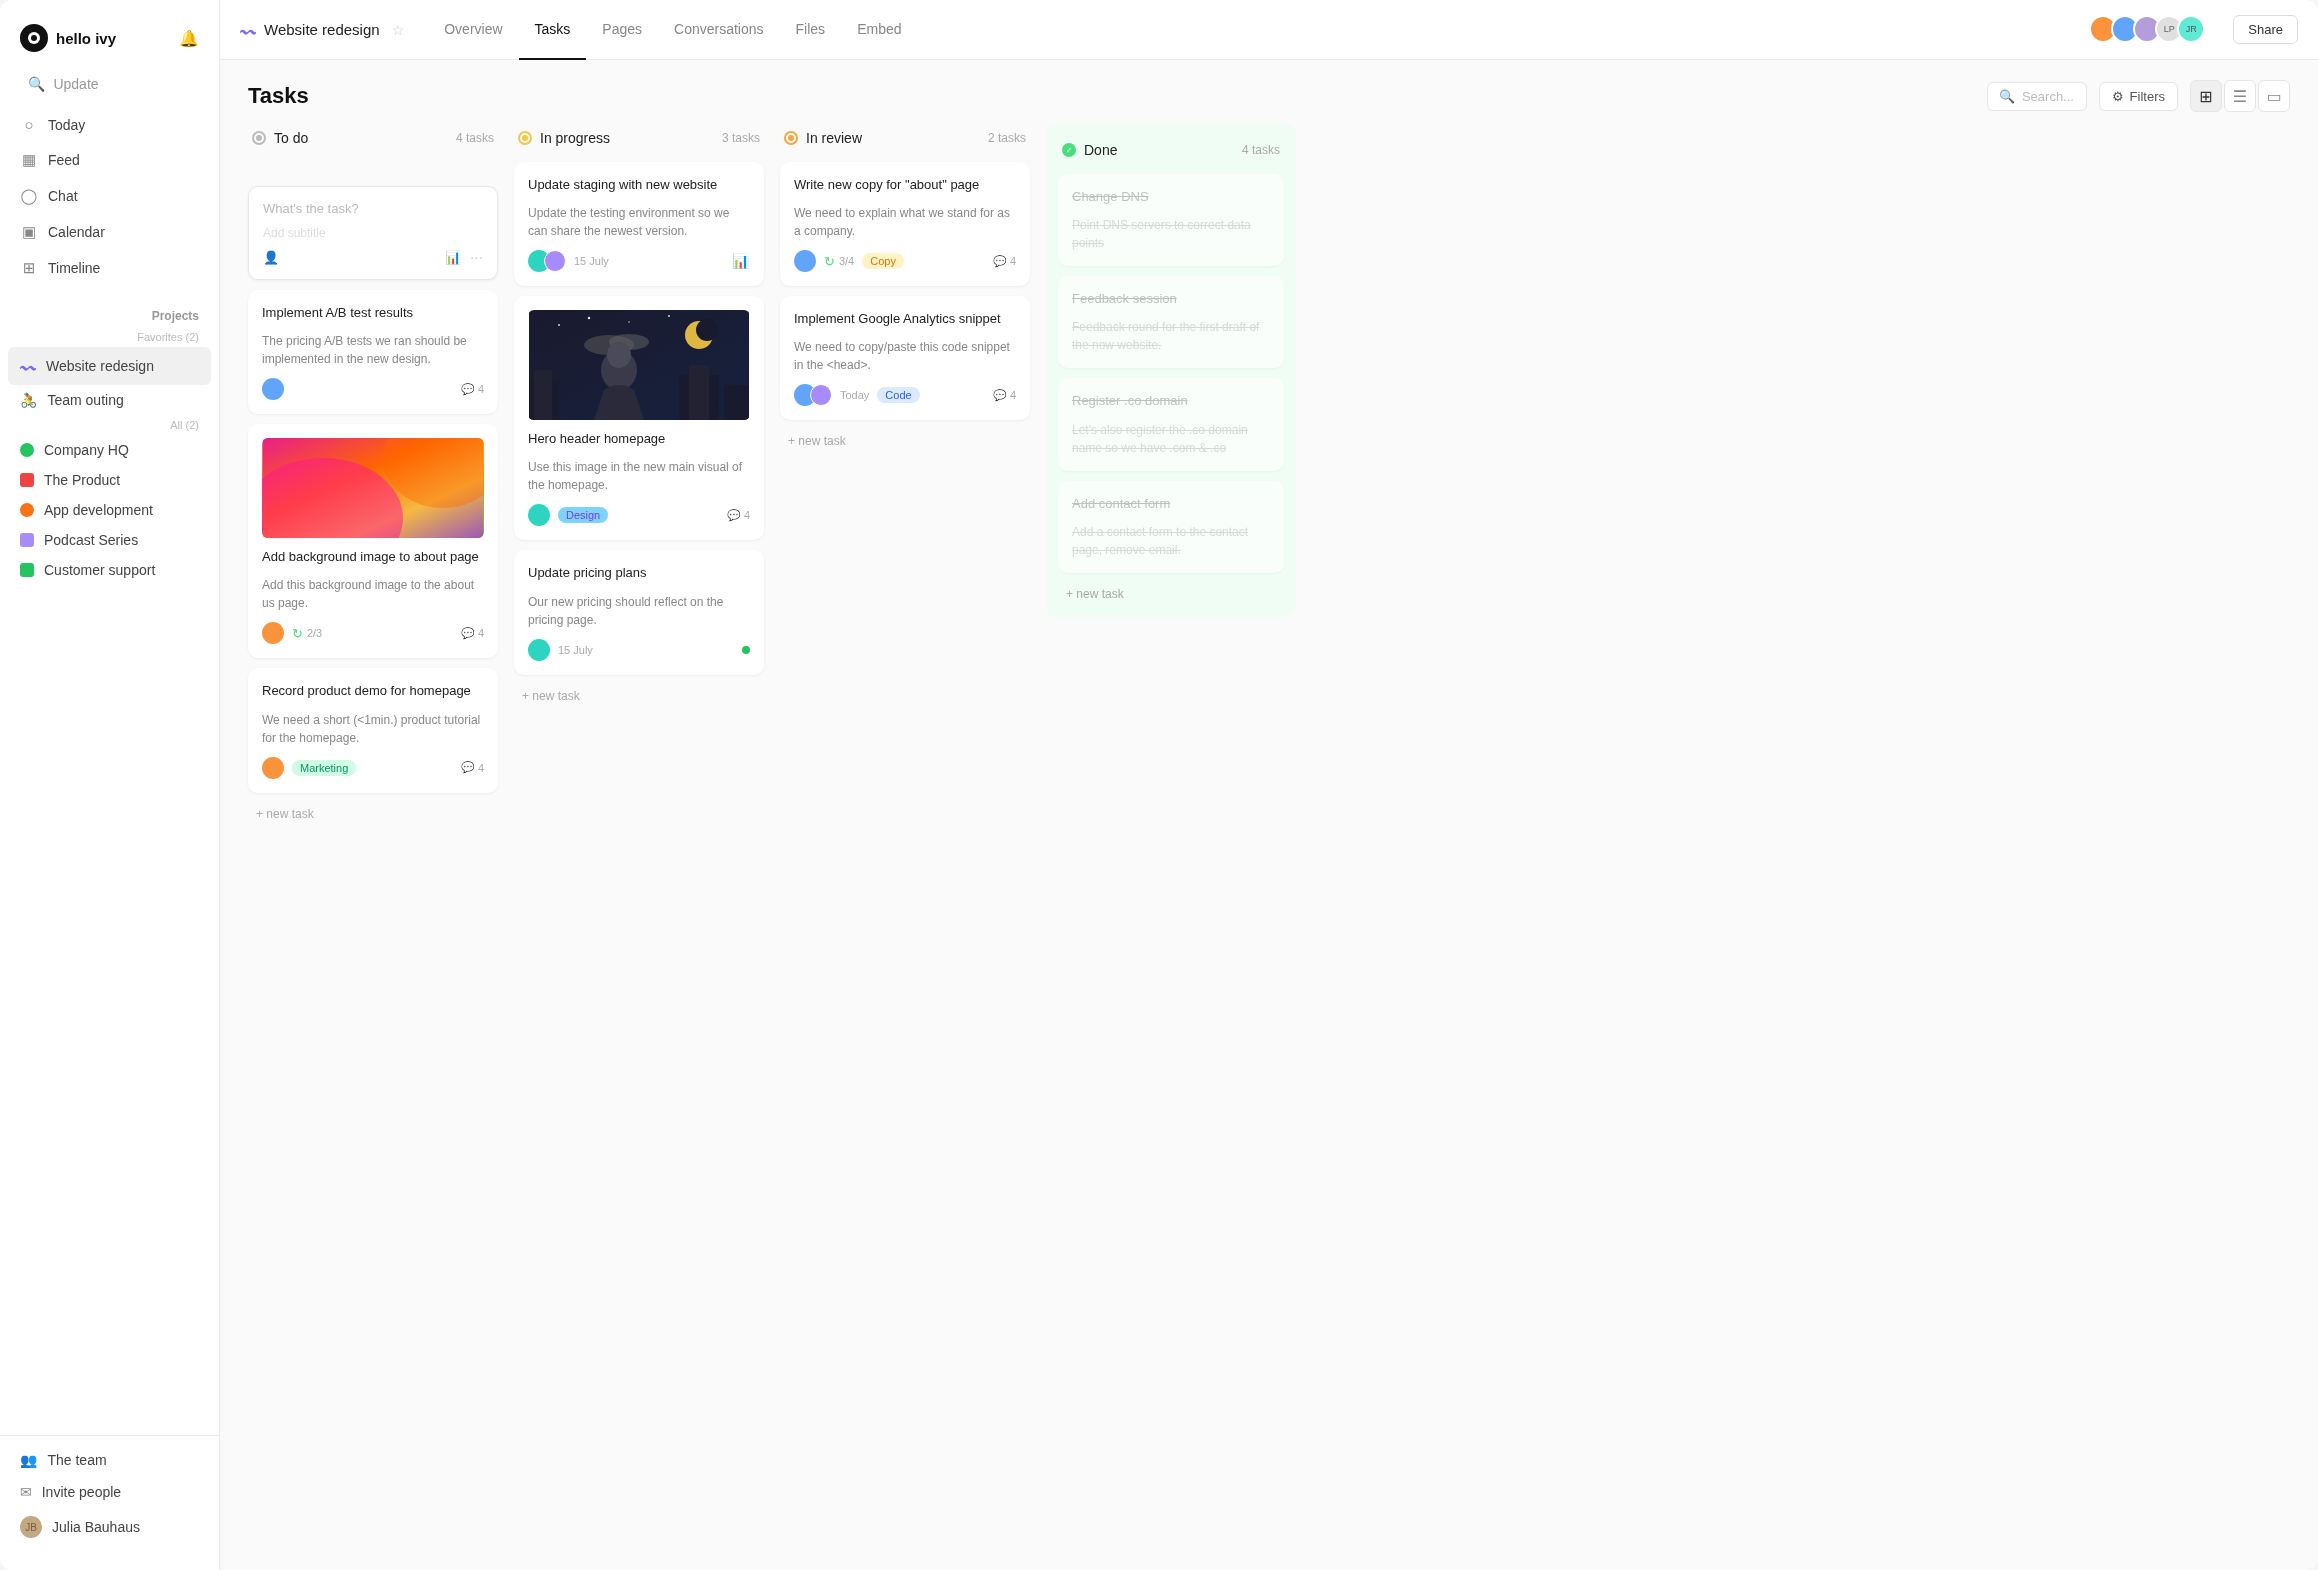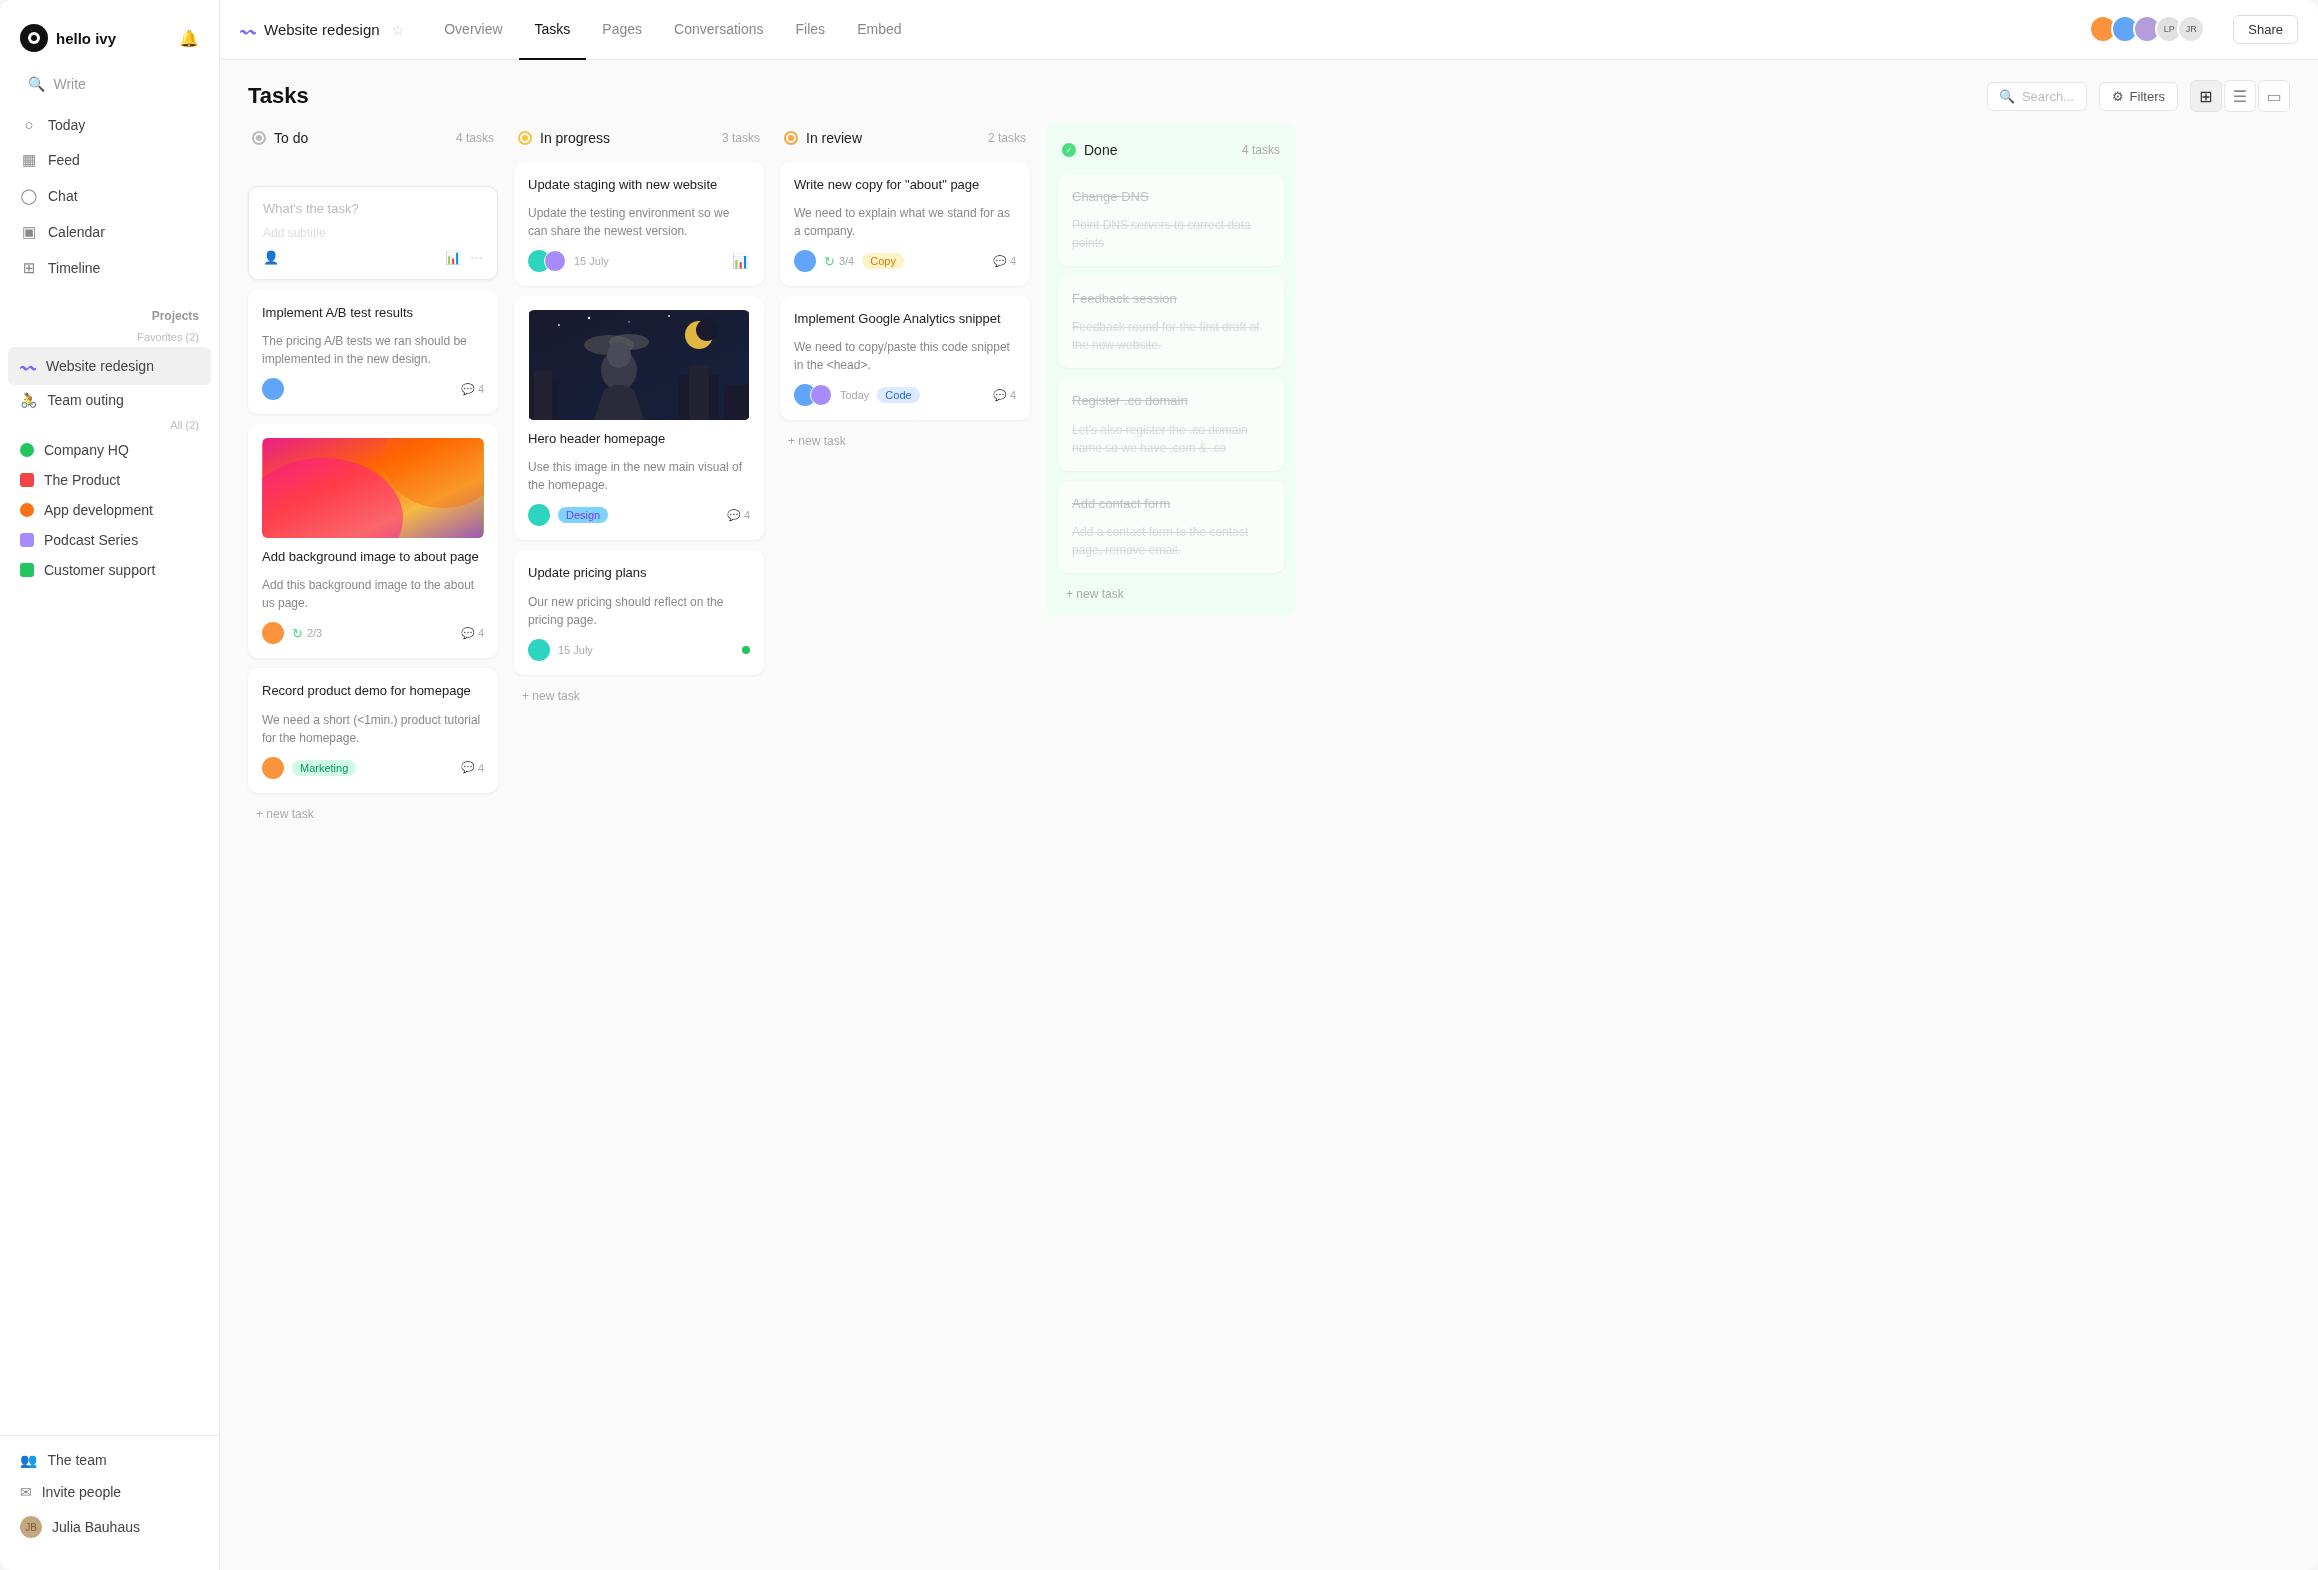--- a/index.html
+++ b/index.html
@@ -441,21 +441,21 @@
         <circle cx="7" cy="7" r="6" fill="white"></circle>
         <circle cx="7" cy="7" r="3" fill="#111"></circle>
       </svg>
     </div>
     <span class="logo-text">hello ivy</span>
     <span class="notification-icon">🔔</span>
   </div>
 
   <div class="sidebar-search">
     <span>🔍</span>
-    <span>Write</span>
+    <span>Update</span>
   </div>
 
   <nav class="sidebar-nav">
     <div class="nav-item">
       <span class="nav-icon">○</span>
       <span>Today</span>
     </div>
     <div class="nav-item">
       <span class="nav-icon">▦</span>
       <span>Feed</span>
@@ -551,21 +551,21 @@
       <div class="topbar-tab">
         <span>Embed</span>
       </div>
     </nav>
     <div class="topbar-actions">
       <div class="avatar-group">
         <div class="av" style="background:#fb923c;"></div>
         <div class="av" style="background:#60a5fa;"></div>
         <div class="av purple"></div>
         <div class="av" style="background:#e0e0e0; font-size:9px; color:#666;">LP</div>
-        <div class="av" style="background:#e5e5e5; font-size:9px; color:#555;">JR</div>
+        <div class="av" style="background:#5eead4; font-size:9px; color:#555;">JR</div>
       </div>
       <button class="share-btn">Share</button>
     </div>
   </header>
 
   <div class="board-header">
     <h1 class="board-title">Tasks</h1>
     <div class="board-controls">
       <div class="search-box">
         <span style="color:#bbb; font-size:13px;">🔍</span>

